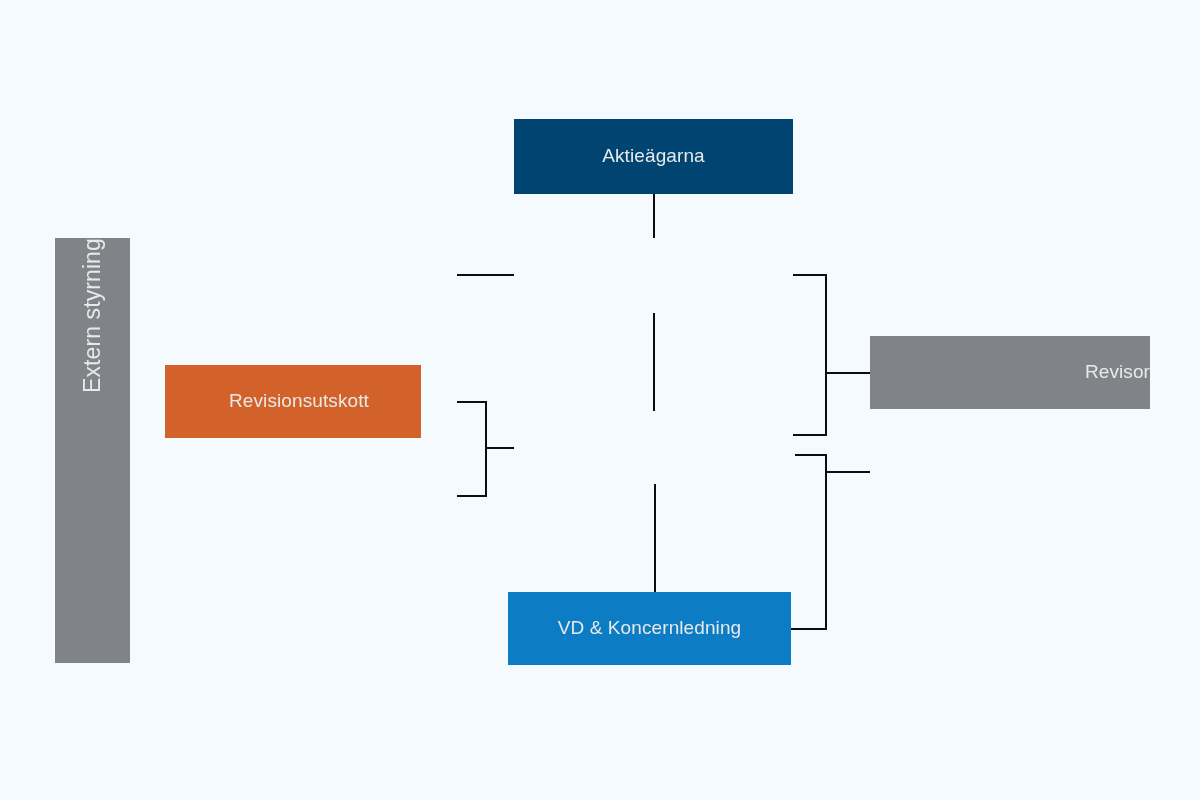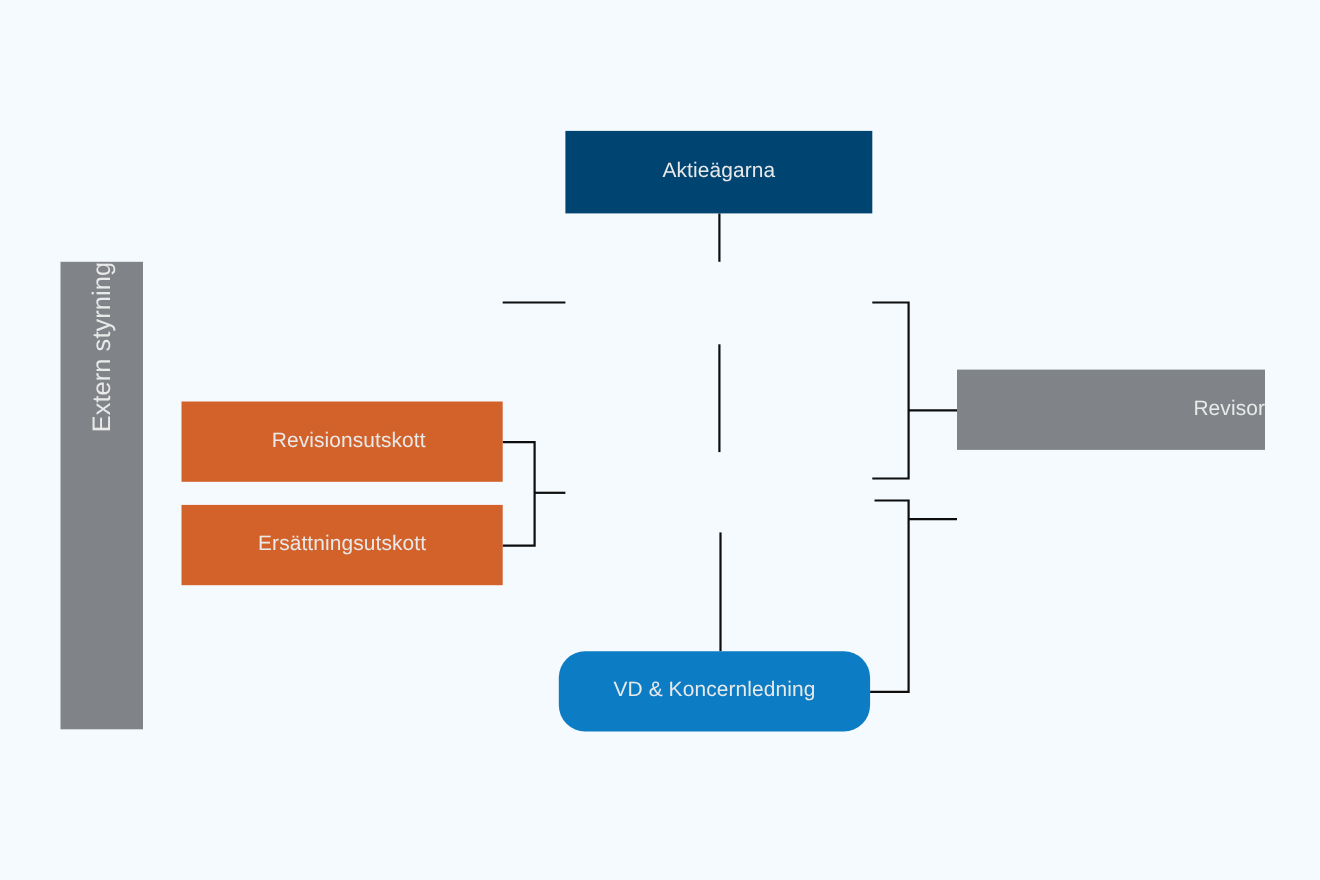--- a/index.html
+++ b/index.html
@@ -83,30 +83,27 @@
   <div class="node gray vertical-label" style="left:55px; top:238px; width:75px; height:425px;">
     <span>Extern styrning</span>
   </div>
 
   <div class="node navy" style="left:514px; top:119px; width:279px; height:75px;">
     <span>Aktieägarna</span>
   </div>
 
 
 
-  <div class="node orange" style="left:165px; top:365px; width:292px; height:73px;padding-left:12px;">
+  <div class="node orange" style="left:165px; top:365px; width:256px; height:73px;padding-left:12px;">
     <span>Revisionsutskott</span>
   </div>
 
-  <div class="node orange" style="left:165px; top:459px; width:292px; height:73px;">
-    <span>Ersättningsutskott</span>
-  </div>
 
 
-  <div class="node blue" style="left:508px; top:592px; width:283px; height:73px;border-radius:24px;">
+  <div class="node blue" style="left:508px; top:592px; width:283px; height:73px;">
     <span>VD &amp; Koncernledning</span>
   </div>
 
   <div class="node gray" style="left:870px; top:336px; width:280px; height:73px;">
     <span>Revisor</span>
   </div>
 
 
 </div>
 

